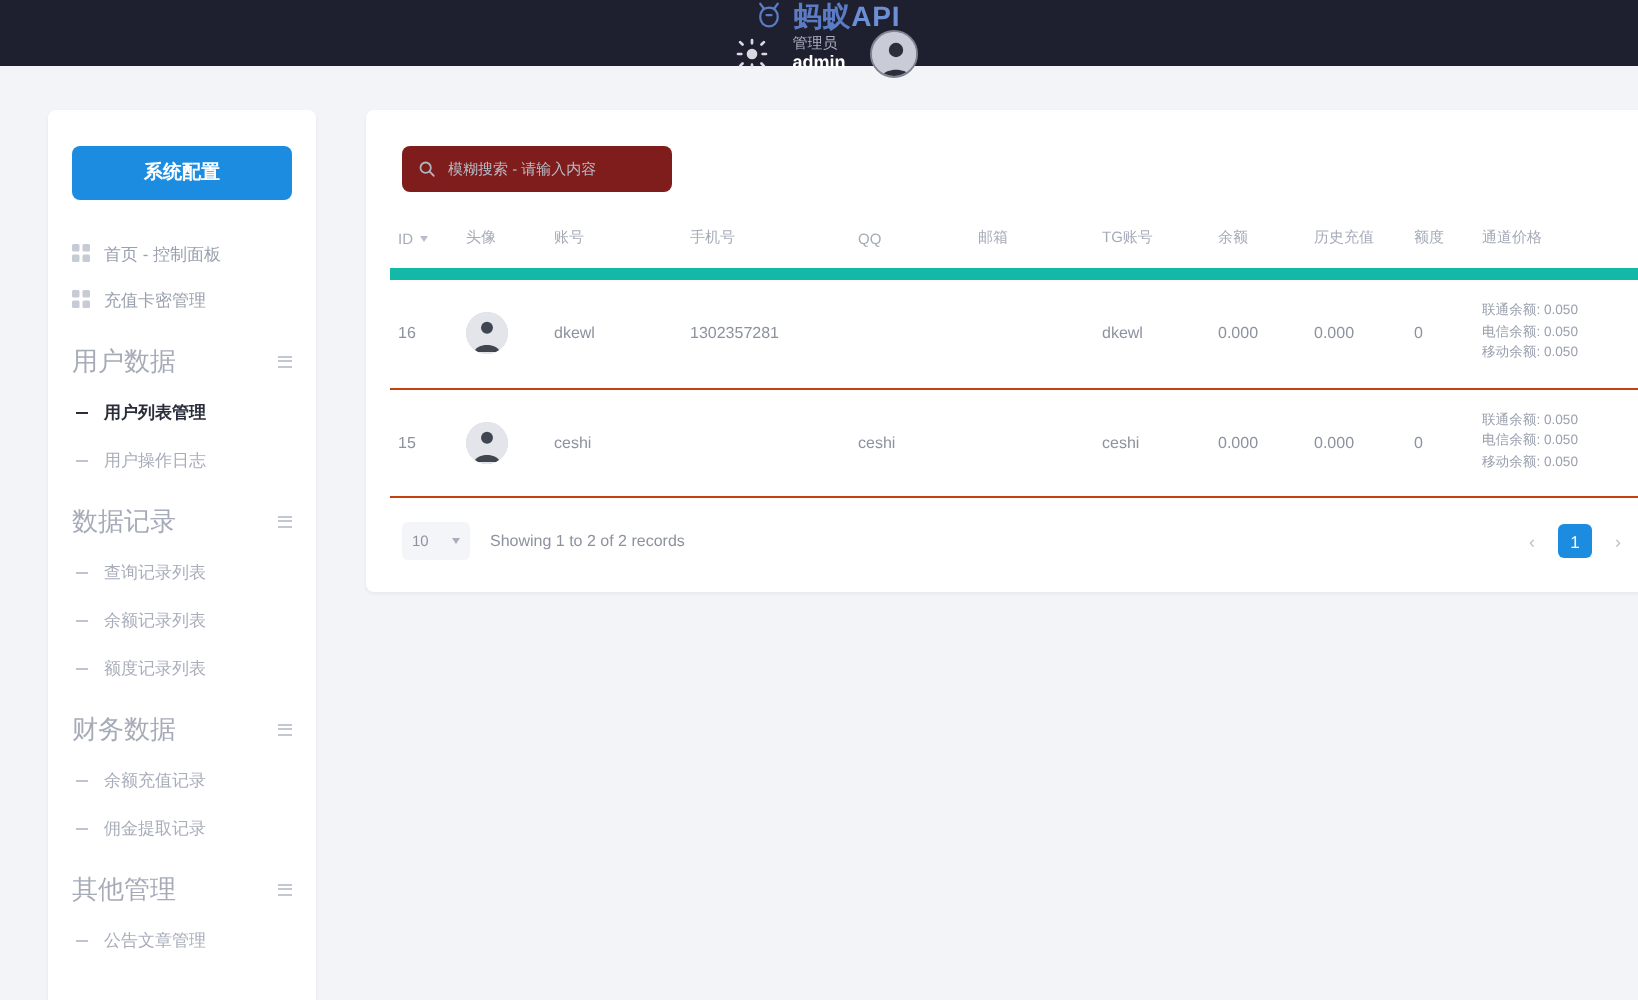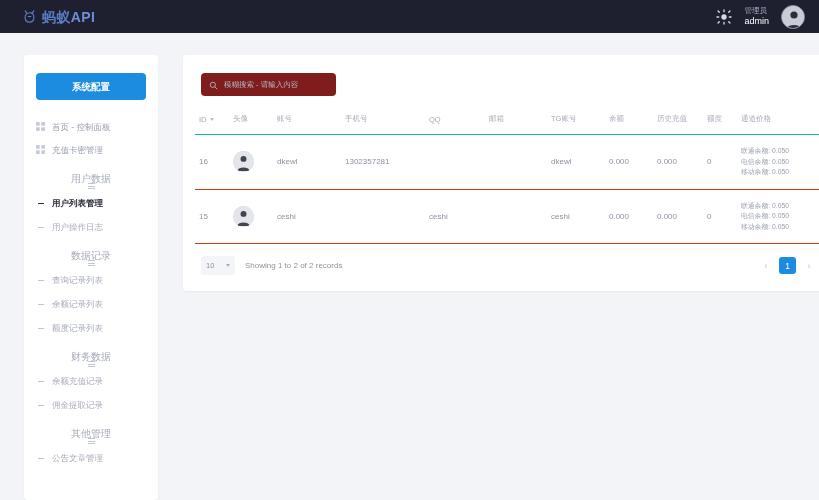--- a/index.html
+++ b/index.html
@@ -11,20 +11,21 @@
   }
 
   
   .topbar {
     height: 33px;
     background: #1e2030;
     display: flex;
     align-items: center;
     justify-content: space-between;
     padding: 0 14px 0 22px;
+    flex-direction: column;
   }
   .brand { display: flex; align-items: center; gap: 5px; }
   .brand-mark {
     width: 15px; height: 15px;
     position: relative;
     flex: 0 0 auto;
   }
   .brand-mark svg { display: block; }
   .brand-text {
     font-size: 14px;
@@ -36,21 +37,21 @@
   .brand-text .api { color: #6d8fd6; }
 
   .topright { display: flex; align-items: center; gap: 12px; }
   .sun-icon { width: 16px; height: 16px; opacity: .92; }
   .user-meta {
     display: flex; flex-direction: column;
     align-items: flex-start; justify-content: center;
     line-height: 1.15;
   }
   .user-role { font-size: 7.5px; color: #a9aec2; }
-  .user-name { font-size: 9px; color: #ffffff; font-weight: normal; text-align: center; }
+  .user-name { font-size: 9px; color: #ffffff; font-weight: bold; text-align: center; }
   .avatar-top {
     width: 24px; height: 24px; border-radius: 50%;
     background: #c9ccd6;
     overflow: hidden; position: relative;
     border: 1px solid #7f8494;
   }
 
   
   .page {
     display: flex;
@@ -96,23 +97,22 @@
     cursor: pointer;
     line-height: 1.1;
     white-space: nowrap;
   }
   .nav-item .ico-grid { flex: 0 0 auto; }
   .nav-group {
     display: flex;
     align-items: center;
     justify-content: space-between;
     padding: 9px 12px 5px 12px;
-    font-size: 10px;
+    font-size: 13px;
     color: #a6abb8;
-    flex-direction: column;
   }
   .nav-group .minus {
     display: inline-block;
     width: 7px; height: 1px;
     background: #c3c7d1;
     position: relative;
   }
   .nav-group .minus::before,
   .nav-group .minus::after {
     content: ""; position: absolute;
@@ -168,21 +168,21 @@
     width: 100%;
     border-collapse: collapse;
     table-layout: fixed;
   }
   table.grid th {
     font-size: 7.5px;
     font-weight: normal;
     color: #a6abb8;
     text-align: left;
     padding: 6px 4px 10px 4px;
-    border-bottom: 1px solid #14b8a6;
+    border-bottom: 6px solid #14b8a6;
     white-space: nowrap;
   }
   table.grid td {
     font-size: 8px;
     color: #8d929f;
     padding: 11px 4px;
     border-bottom: 1px solid #c2410c;
     vertical-align: middle;
   }
   .col-id      { width: 34px; }

